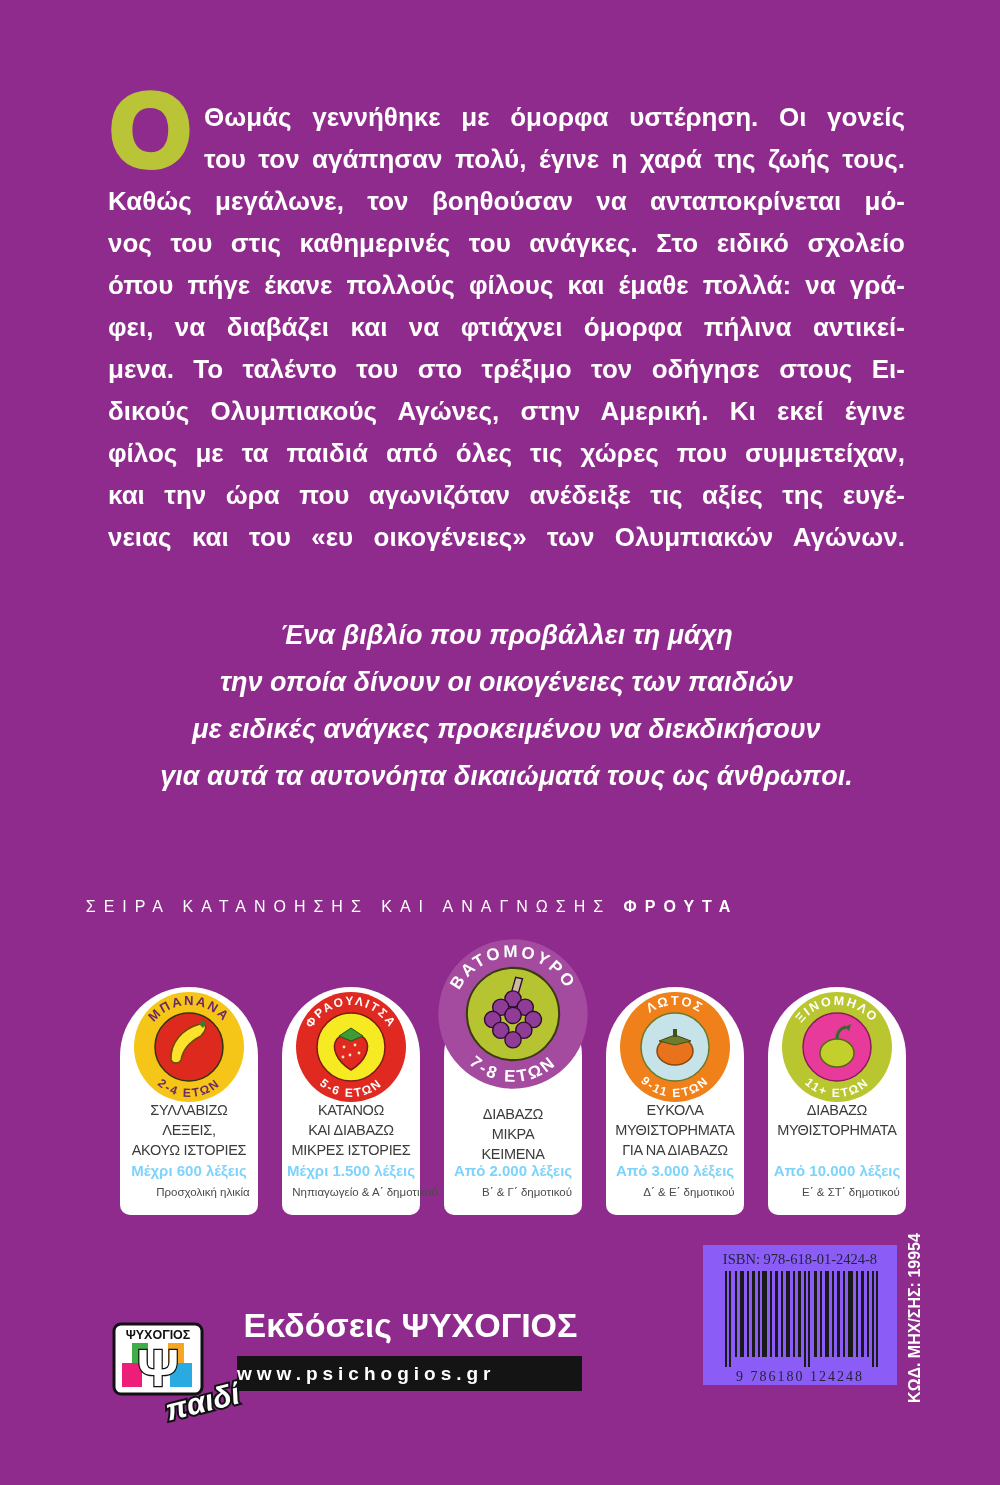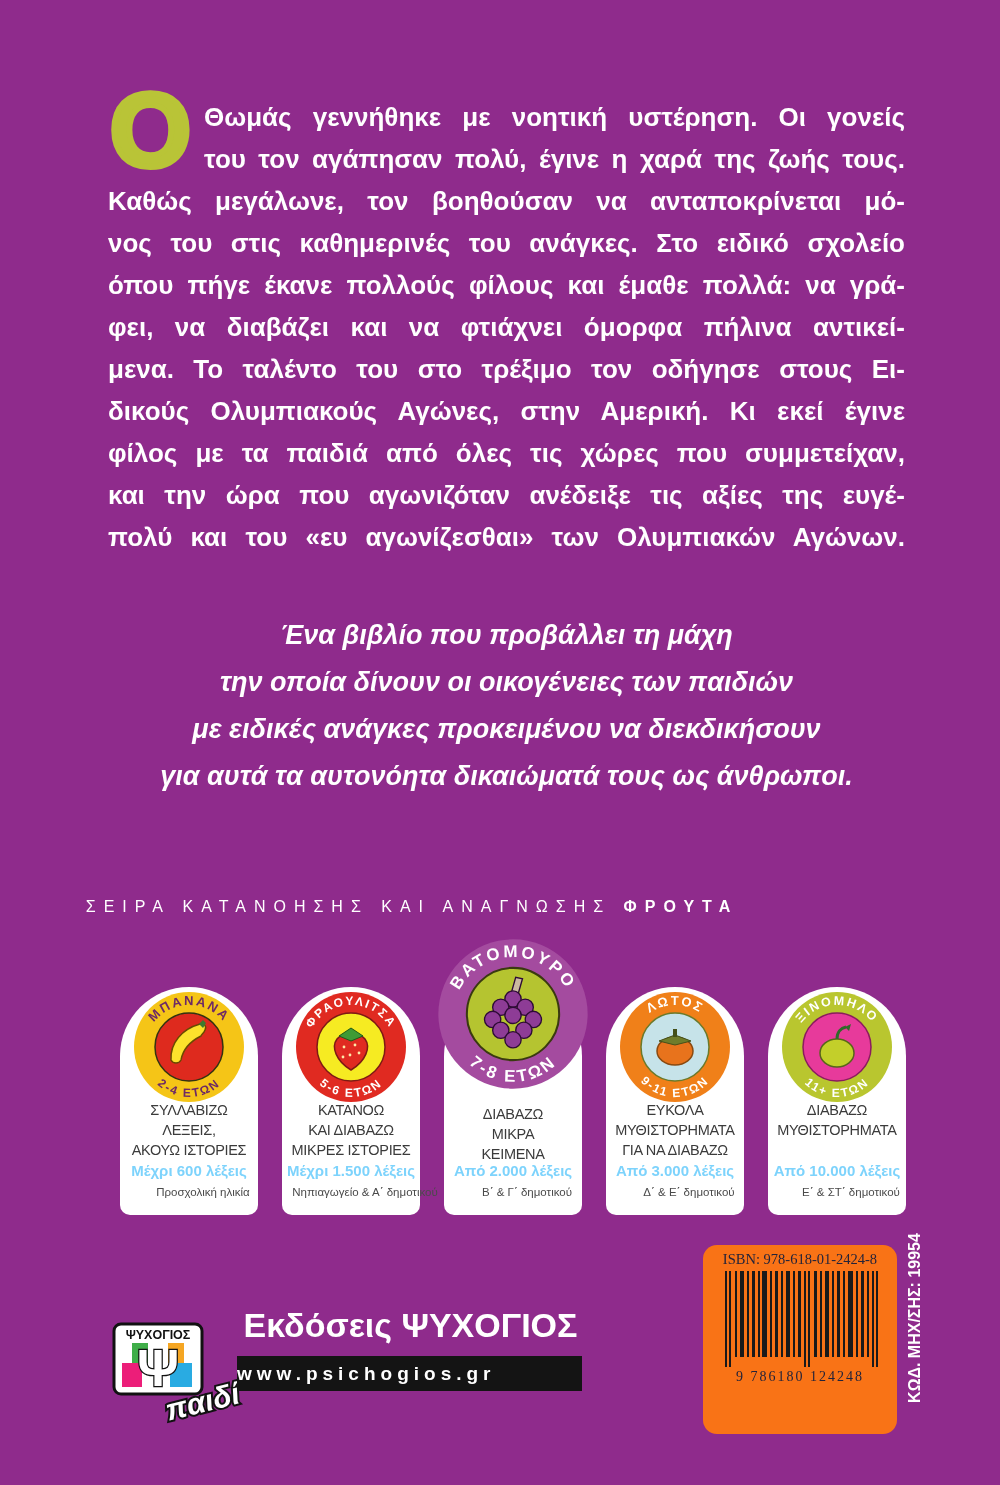--- a/index.html
+++ b/index.html
@@ -37,49 +37,49 @@
 
   
   #pub-name{position:absolute;left:238px;top:1306px;width:345px;text-align:center;
     color:#FFFFFF;font-weight:bold;font-size:34px;}
   #pub-bar{position:absolute;left:237px;top:1356px;width:345px;height:35px;background:#141414;
     color:#FFFFFF;font-weight:bold;font-size:19px;letter-spacing:5px;line-height:35px;}
   #logo-box{position:absolute;left:112px;top:1322px;}
   #logo-script{position:absolute;left:148px;top:1378px;transform:rotate(-14deg);}
 
   
-  #barcode-box{position:absolute;left:703px;top:1245px;width:194px;height:189px;background:#f97316;border-radius:14px;}
+  #barcode-box{position:absolute;left:703px;top:1245px;width:194px;height:140px;background:#8b5cf6;}
   #isbn{position:absolute;left:0;top:6px;width:194px;text-align:center;
     font-family:"Liberation Serif",serif;font-size:14.5px;color:#23233A;}
   #bc-digits{position:absolute;left:0;top:124px;width:194px;text-align:center;
     font-family:"Liberation Serif",serif;font-size:14px;color:#23233A;letter-spacing:2px;}
   #machine-code{position:absolute;left:831px;top:1308px;width:170px;height:20px;
     transform:rotate(-90deg);transform-origin:center;text-align:center;
     color:#FFFFFF;font-weight:bold;font-size:16px;}
 </style>
 </head>
 <body>
 
 <div id="cover">
 
   <div class="dropcap">Ο</div>
   <div class="blurb" id="blurb-indent">
-    <div class="bline">Θωμάς γεννήθηκε με νοητική υστέρηση. Οι γονείς</div>
+    <div class="bline">Θωμάς γεννήθηκε με όμορφα υστέρηση. Οι γονείς</div>
     <div class="bline">του τον αγάπησαν πολύ, έγινε η χαρά της ζωής τους.</div>
   </div>
   <div class="blurb" id="blurb-full">
     <div class="bline">Καθώς μεγάλωνε, τον βοηθούσαν να ανταποκρίνεται μό-</div>
     <div class="bline">νος του στις καθημερινές του ανάγκες. Στο ειδικό σχολείο</div>
     <div class="bline">όπου πήγε έκανε πολλούς φίλους και έμαθε πολλά: να γρά-</div>
     <div class="bline">φει, να διαβάζει και να φτιάχνει όμορφα πήλινα αντικεί-</div>
     <div class="bline">μενα. Το ταλέντο του στο τρέξιμο τον οδήγησε στους Ει-</div>
     <div class="bline">δικούς Ολυμπιακούς Αγώνες, στην Αμερική. Κι εκεί έγινε</div>
     <div class="bline">φίλος με τα παιδιά από όλες τις χώρες που συμμετείχαν,</div>
     <div class="bline">και την ώρα που αγωνιζόταν ανέδειξε τις αξίες της ευγέ-</div>
-    <div class="bline">πολύ και του «ευ αγωνίζεσθαι» των Ολυμπιακών Αγώνων.</div>
+    <div class="bline">νειας και του «ευ οικογένειες» των Ολυμπιακών Αγώνων.</div>
   </div>
 
   <div id="tagline">
     <div>Ένα βιβλίο που προβάλλει τη μάχη</div>
     <div>την οποία δίνουν οι οικογένειες των παιδιών</div>
     <div>με ειδικές ανάγκες προκειμένου να διεκδικήσουν</div>
     <div>για αυτά τα αυτονόητα δικαιώματά τους ως άνθρωποι.</div>
   </div>
 
   <div id="series">

